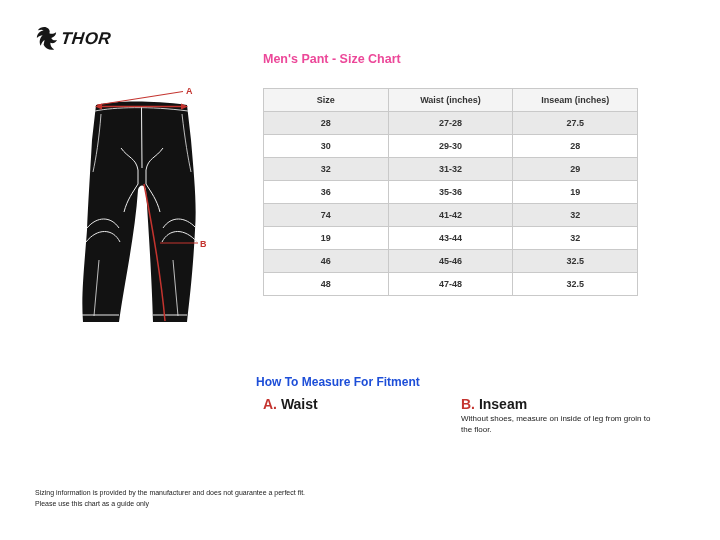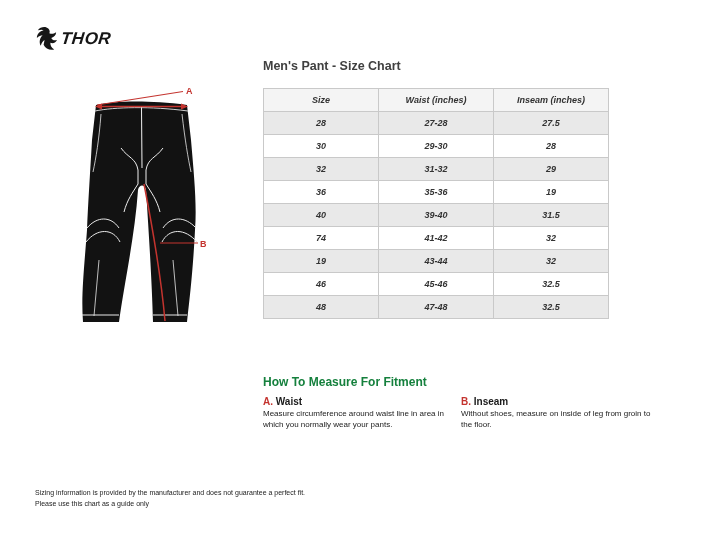--- a/index.html
+++ b/index.html
@@ -23,48 +23,48 @@
     font-size: 17px; font-weight: 800; font-style: italic;
     letter-spacing: 0.5px; transform: skewX(-6deg);
     color: #161616; line-height: 26px;
   }
 
   
   .diagram { position: absolute; left: 75px; top: 80px; width: 140px; height: 250px; }
 
   
   .chart-title {
-    position: absolute; left: 263px; top: 59px;
-    font-size: 12.5px; font-weight: 700; color: #404040;
+    position: absolute; left: 263px; top: 52px;
+    font-size: 12.5px; font-weight: 700; color: #ec4899;
   }
 
   
   .size-table {
-    position: absolute; left: 263px; top: 88px; width: 346px;
-    border-collapse: collapse; table-layout: fixed; font-style: italic;
+    position: absolute; left: 263px; top: 88px; width: 375px;
+    border-collapse: collapse; table-layout: fixed;
   }
   .size-table th, .size-table td {
     border: 1px solid #c9c9c9;
     height: 23px;
     text-align: center; vertical-align: middle;
     font-size: 9px; font-weight: 700; color: #333333;
   }
   .size-table thead th { background: #f4f4f4; }
   .size-table tbody tr:nth-child(odd) td { background: #e9e9e9; }
   .size-table tbody tr:nth-child(even) td { background: #ffffff; }
 
   
   .measure-heading {
-    position: absolute; left: 263px; top: 375px;
-    font-size: 12px; font-weight: 700; color: #15803d;
+    position: absolute; left: 256px; top: 375px;
+    font-size: 12px; font-weight: 700; color: #1d4ed8;
   }
   .measure-item { position: absolute; top: 396px; }
   .measure-item.a { left: 263px; width: 200px; }
   .measure-item.b { left: 461px; width: 190px; }
-  .measure-label { font-size: 10px; font-weight: 700; color: #1a1a1a; margin-bottom: 2px; }
+  .measure-label { font-size: 14px; font-weight: 700; color: #1a1a1a; margin-bottom: 2px; }
   .measure-key { color: #c4342f; }
   .measure-text { font-size: 8px; line-height: 1.35; color: #222222; }
 
   
   .footer {
     position: absolute; left: 35px; top: 488px;
     font-size: 7px; line-height: 1.5; color: #222222;
   }
 </style>
 </head>
@@ -138,25 +138,20 @@
         <td>32</td>
         <td>31-32</td>
         <td>29</td>
       </tr>
       <tr>
         <td>36</td>
         <td>35-36</td>
         <td>19</td>
       </tr>
       <tr>
-        <td>40</td>
-        <td>39-40</td>
-        <td>31.5</td>
-      </tr>
-      <tr>
         <td>74</td>
         <td>41-42</td>
         <td>32</td>
       </tr>
       <tr>
         <td>19</td>
         <td>43-44</td>
         <td>32</td>
       </tr>
       <tr>
@@ -172,21 +167,20 @@
     </tbody>
 </table>
 
 <div class="measure-heading">How To Measure For Fitment</div>
 
 <div class="measure-item a">
   <div class="measure-label">
     <span class="measure-key">A.</span>
     <span>Waist</span>
   </div>
-  <div class="measure-text">Measure circumference around waist line in area in which you normally wear your pants.</div>
 </div>
 
 <div class="measure-item b">
   <div class="measure-label">
     <span class="measure-key">B.</span>
     <span>Inseam</span>
   </div>
   <div class="measure-text">Without shoes, measure on inside of leg from groin to the floor.</div>
 </div>
 

